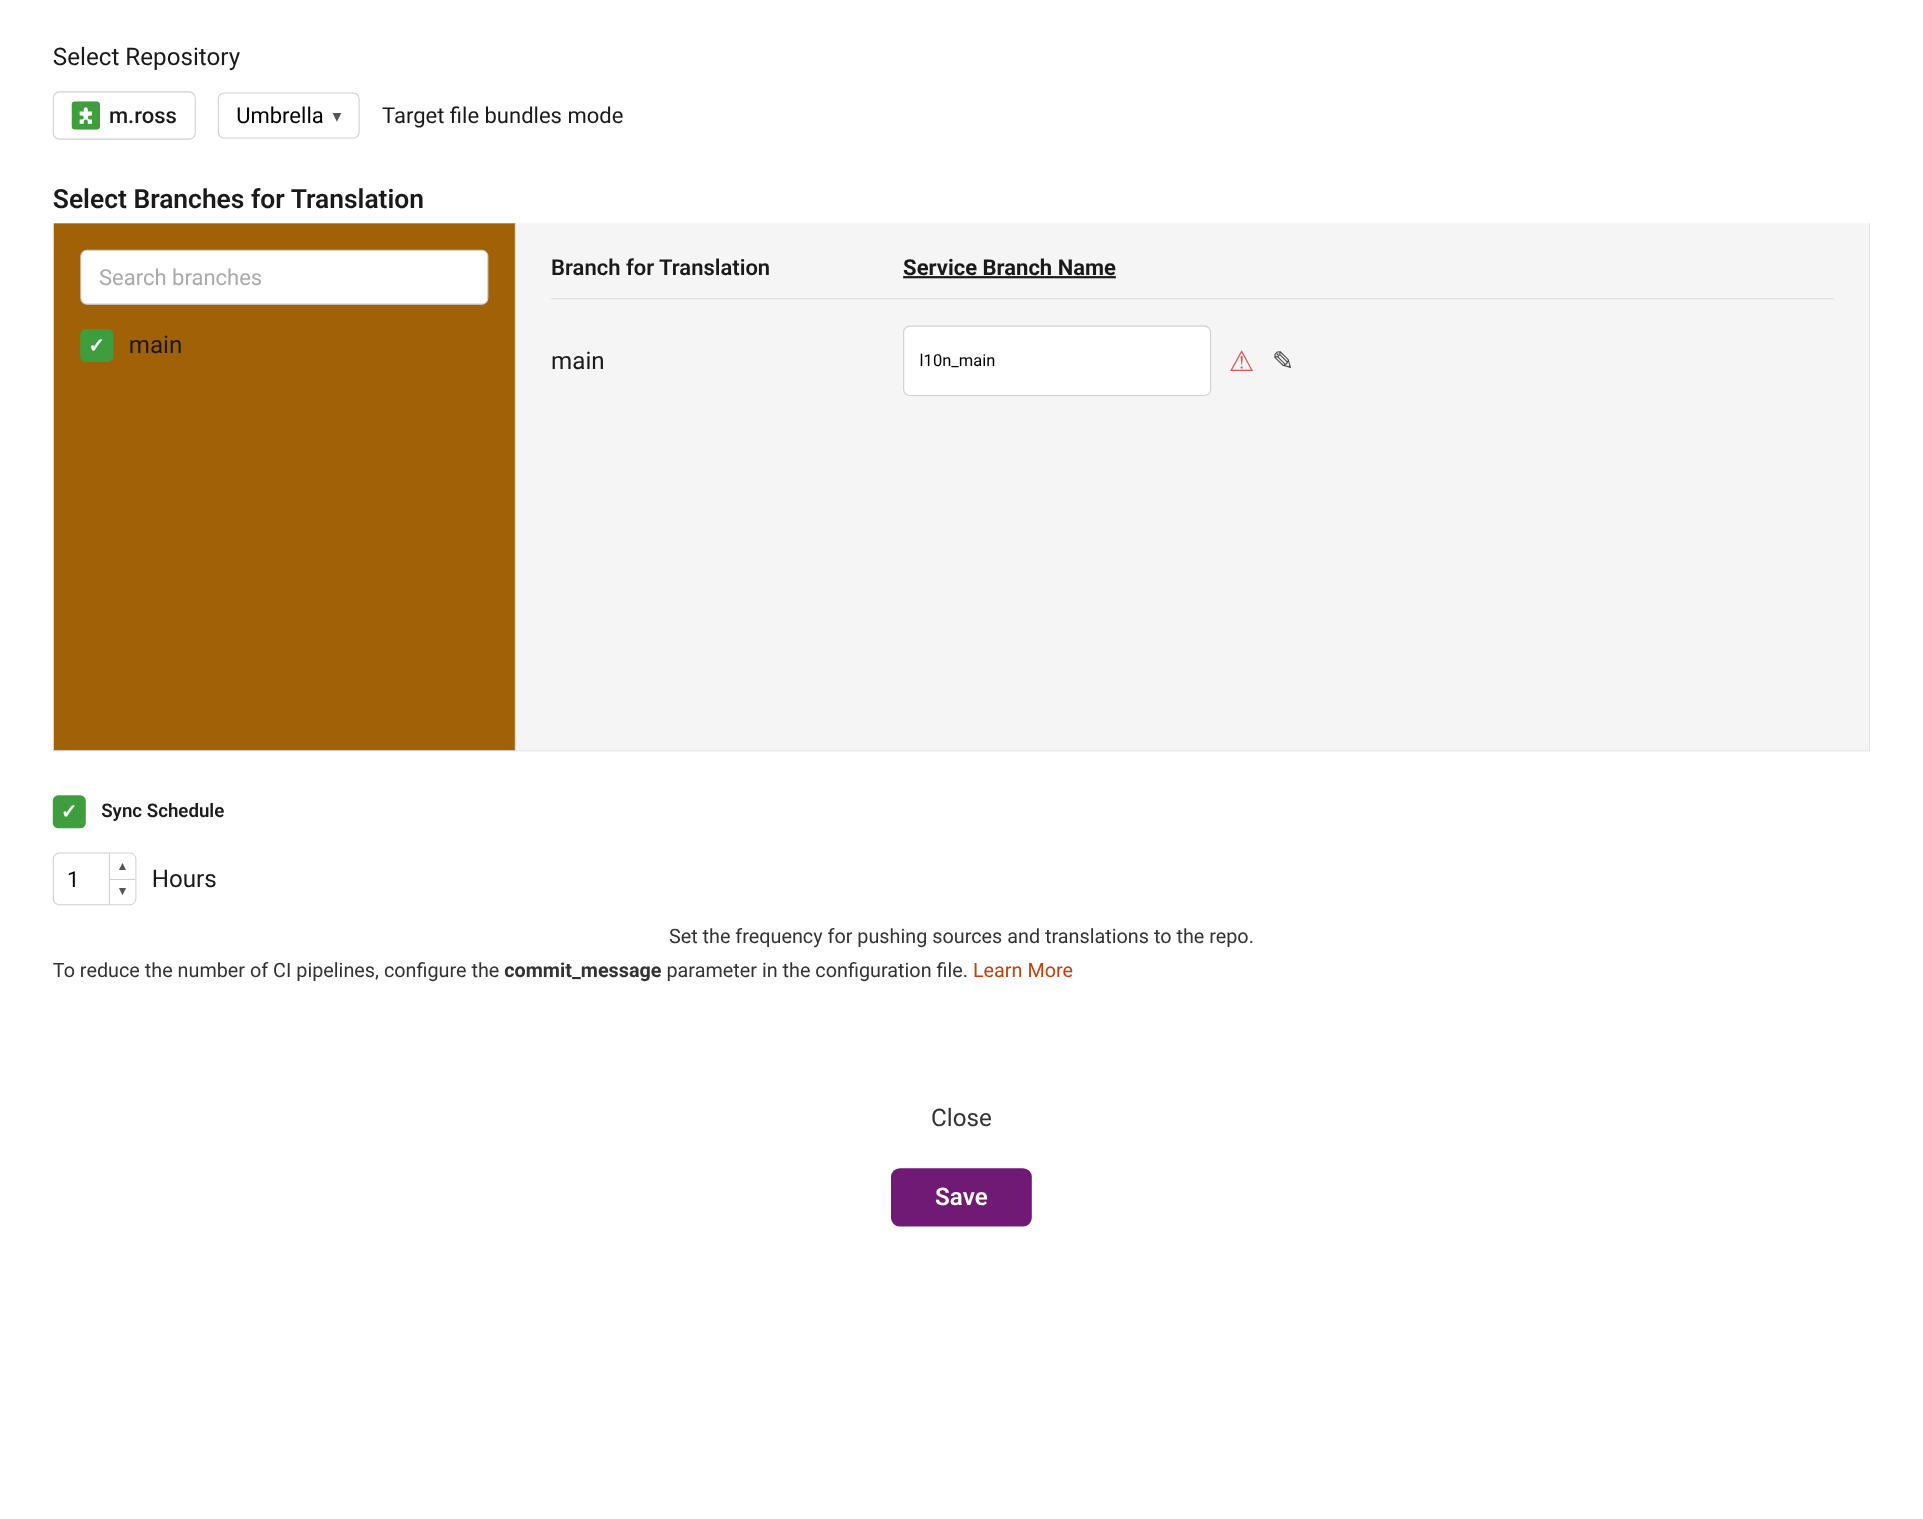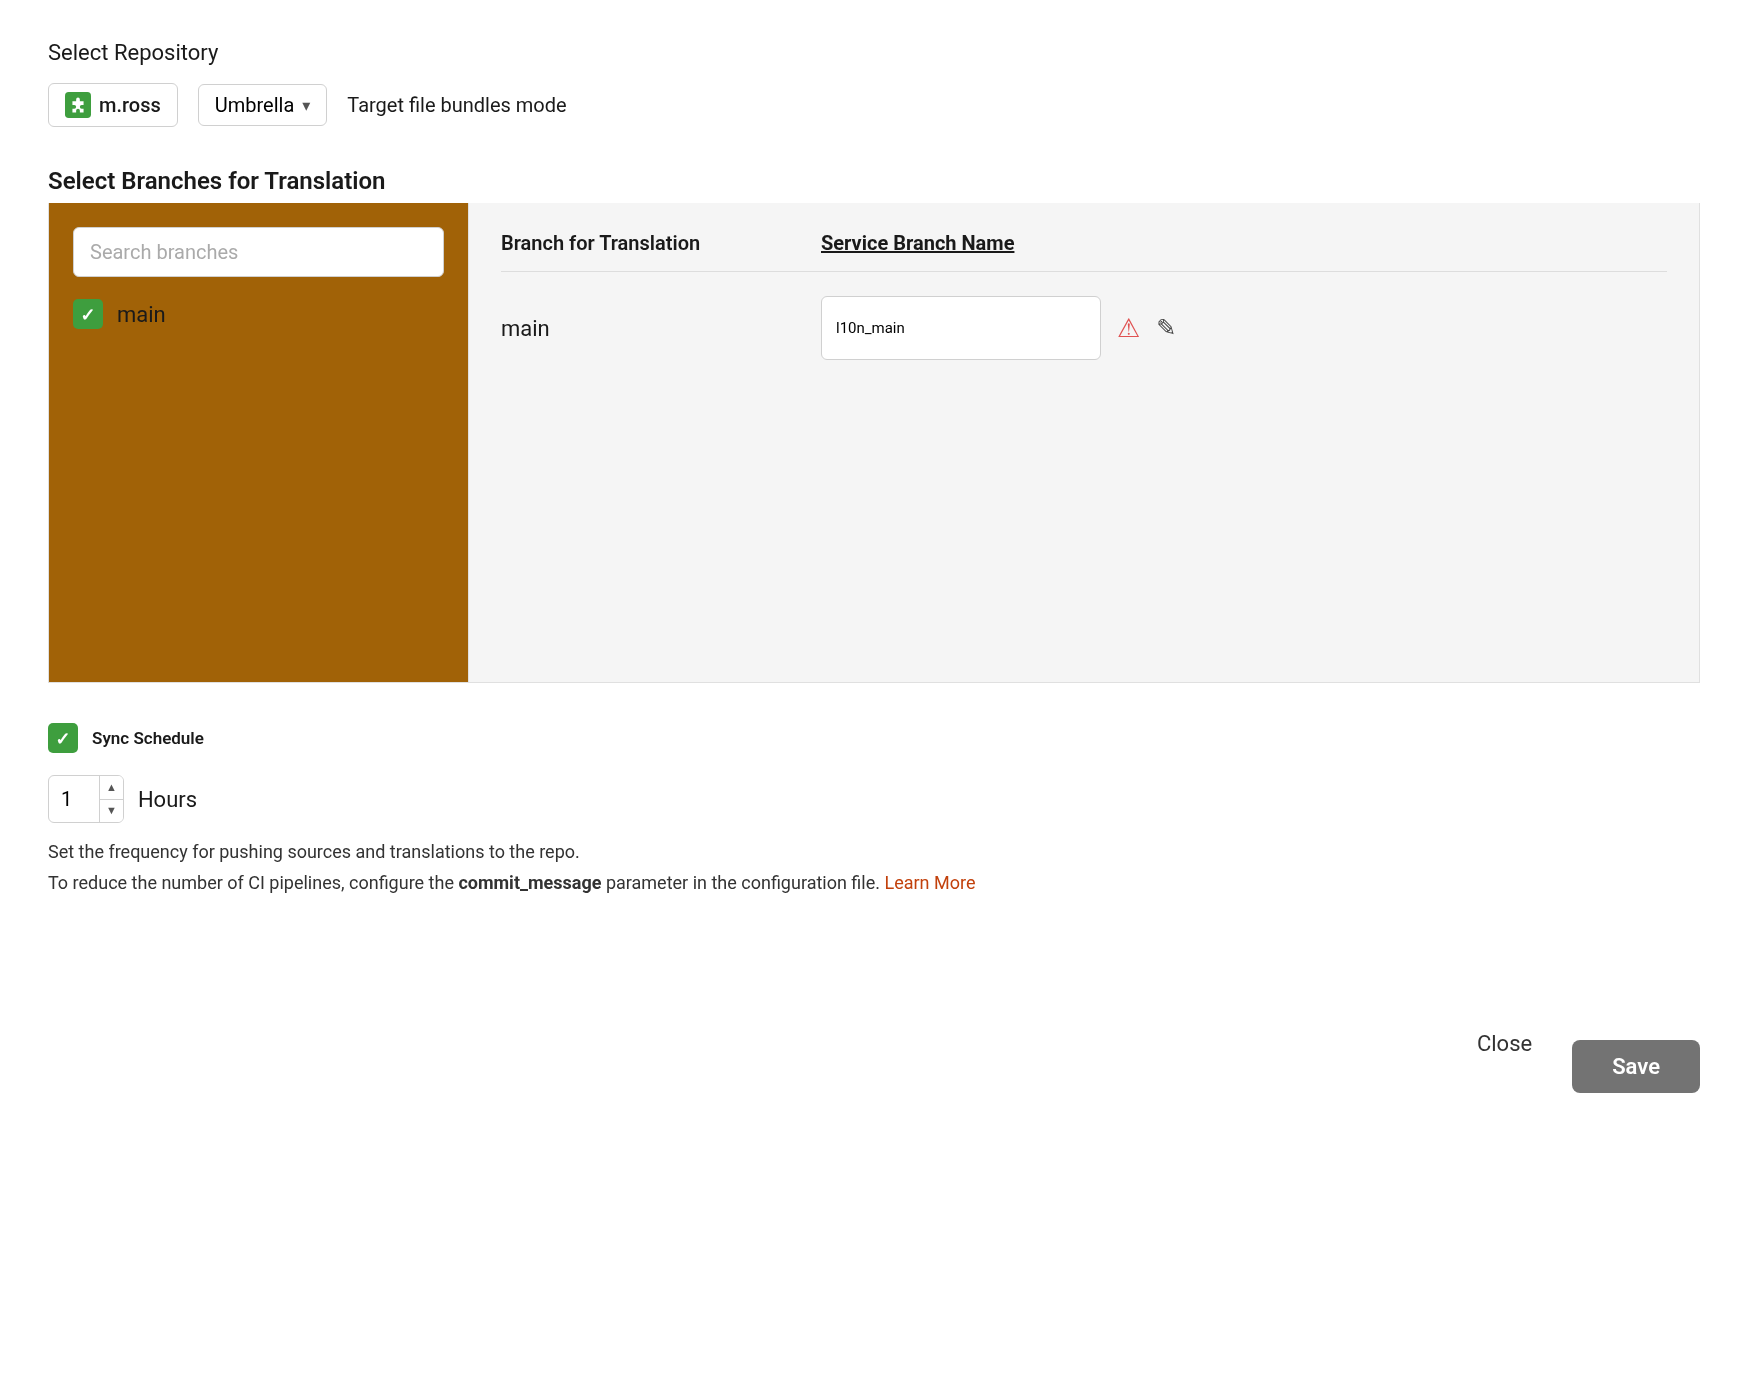--- a/index.html
+++ b/index.html
@@ -275,65 +275,66 @@
 
     .hours-text {
       font-size: 22px;
       color: #1a1a1a;
     }
 
     .help-text {
       font-size: 18px;
       color: #333;
       margin-bottom: 10px;
+      text-align: center;
     }
 
     .help-text-2 {
       font-size: 18px;
       color: #333;
     }
 
     .commit-param {
       font-weight: 700;
     }
 
     .learn-more {
       color: #c2410c;
       text-decoration: none;
       cursor: pointer;
     }
 
     .footer {
       display: flex;
-      justify-content: flex-end;
+      justify-content: flex-start;
       align-items: center;
       gap: 20px;
       margin-top: 80px;
       padding-top: 20px;
+      flex-direction: column;
     }
 
     .close-btn {
       font-size: 22px;
       color: #333;
       background: none;
       border: none;
       cursor: pointer;
       padding: 12px 20px;
     }
 
     .save-btn {
-      background: #737373;
+      background: #701a75;
       color: #fff;
       border: none;
       border-radius: 8px;
       font-size: 22px;
       font-weight: 600;
       padding: 14px 40px;
       cursor: pointer;
-      margin-top: 47px;
     }
   </style>
 </head>
 <body>
 
 <div>
   <div class="section-label">Select Repository</div>
   <div class="top-bar">
     <div class="repo-badge">
       <svg class="repo-icon" viewBox="0 0 28 28" fill="none">

